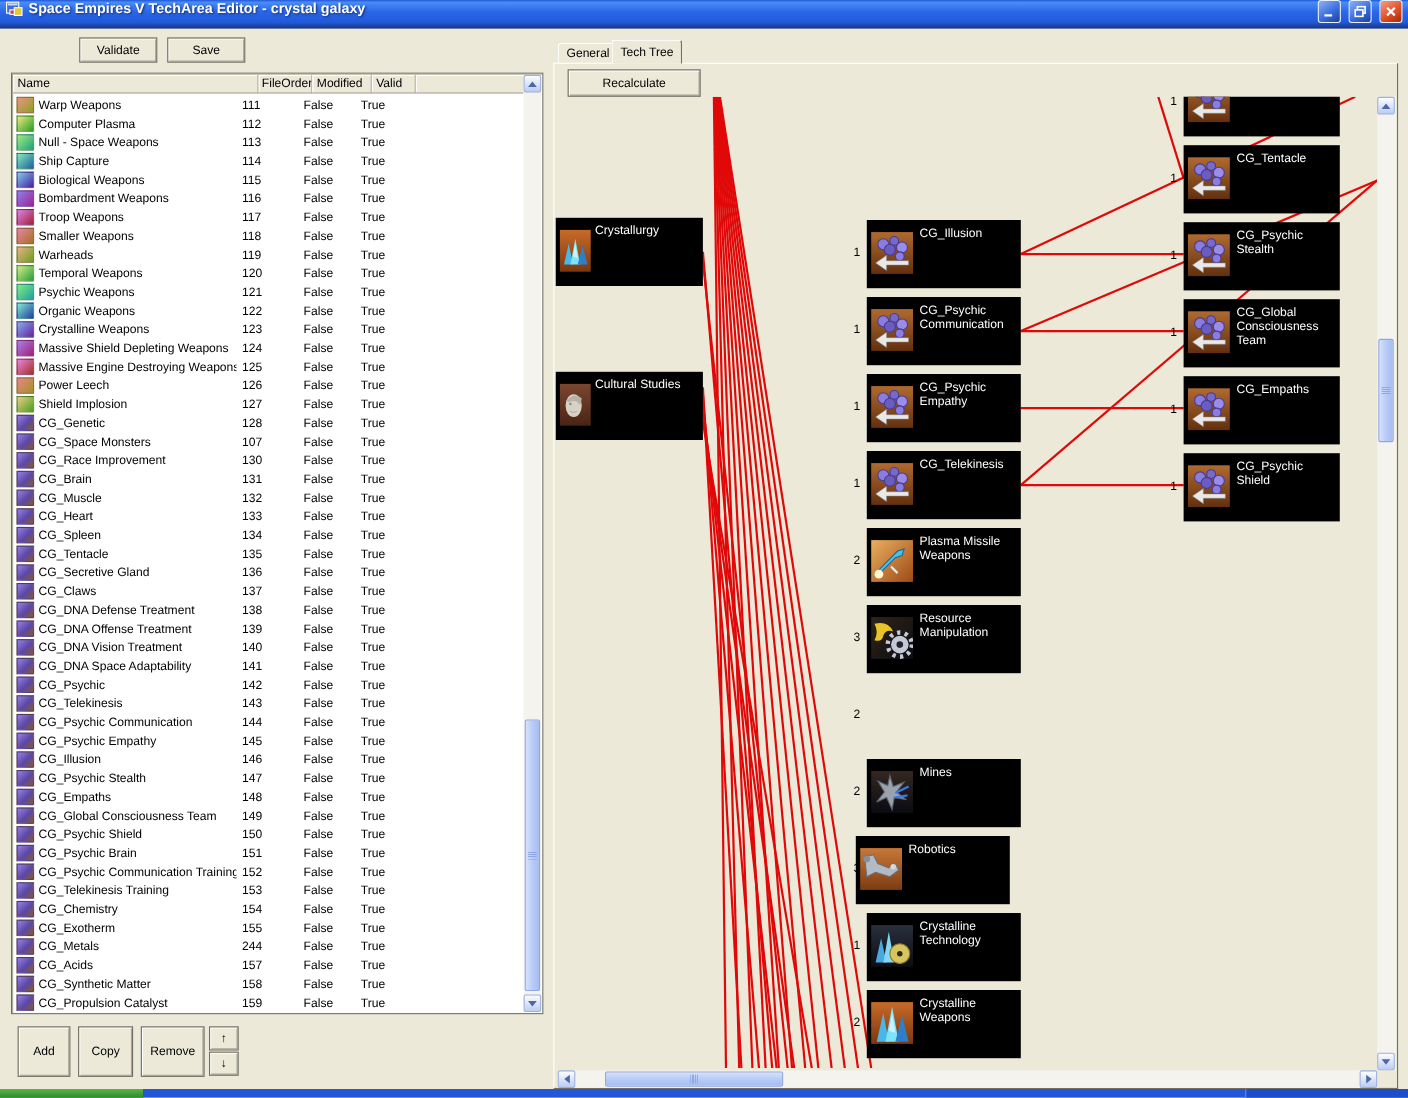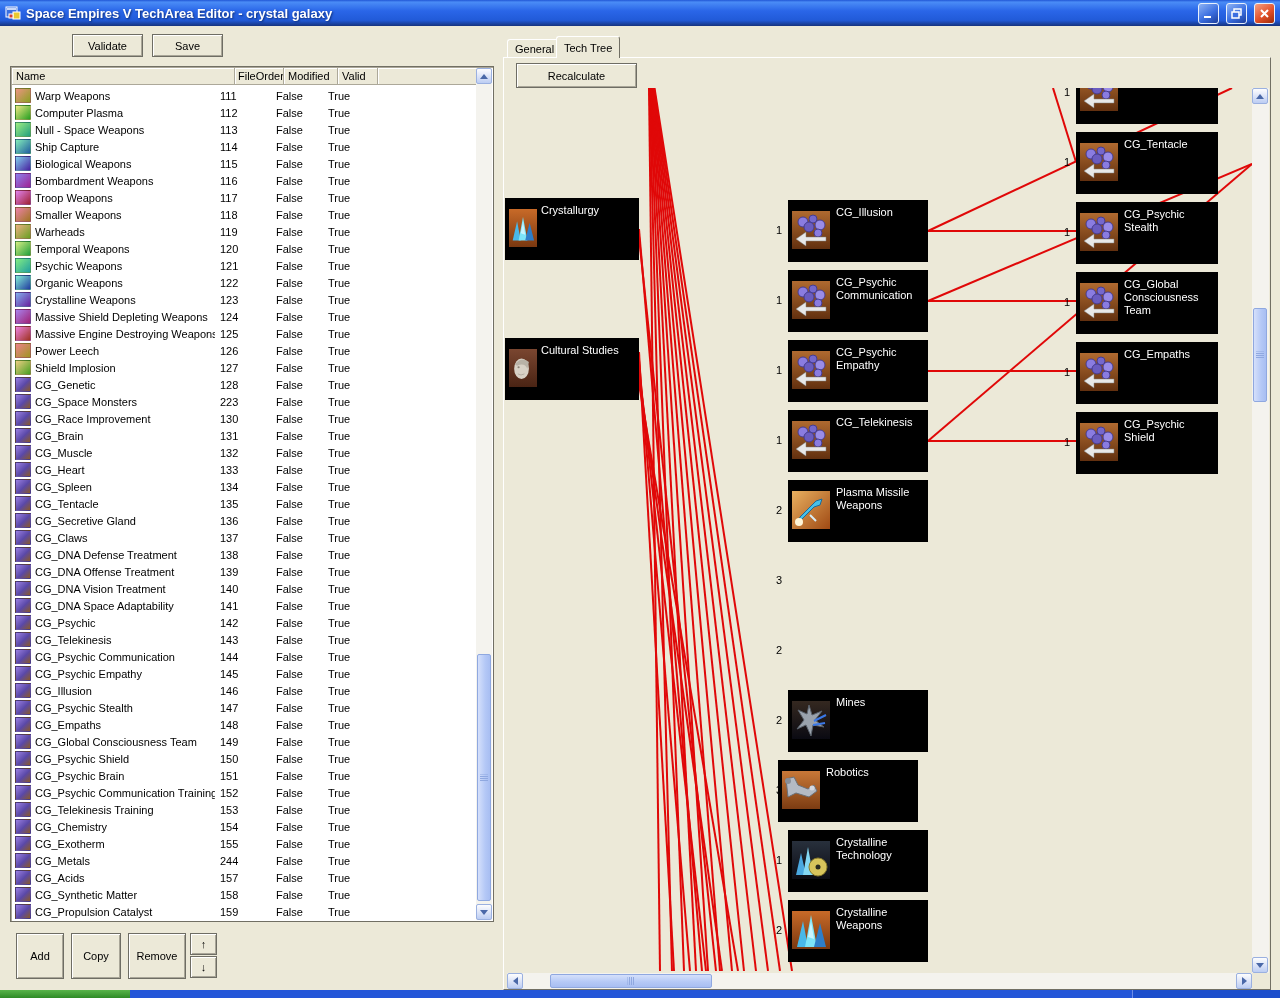--- a/index.html
+++ b/index.html
@@ -2,21 +2,21 @@
 <html><head>
 <meta charset="utf-8">
 <style>
   *{margin:0;padding:0;box-sizing:border-box;font-family:"Liberation Sans",sans-serif}
   html,body{width:1280px;height:998px;overflow:hidden}
   body{position:relative;background:#ece9d8}
 
   
   .titlebar{position:absolute;left:0;top:0;width:1280px;height:26px;
     background:linear-gradient(180deg,#2157d6 0%,#4a8cf6 8%,#2a66e8 42%,#215ad8 78%,#16337e 100%);
-    display:flex;align-items:center;padding:0 5px;gap:5px;z-index:50}
+    display:flex;align-items:flex-start;padding:0 5px;gap:5px;z-index:50}
   .titlebar .ttl{color:#fff;font-weight:bold;font-size:13px;flex:1;text-shadow:1px 1px 2px #10307a;white-space:nowrap}
   .tb-btn{width:21px;height:21px;border-radius:3px;border:1px solid #e8f0fc;display:flex;align-items:center;justify-content:center;margin-left:2px}
   .tb-btn.b-blue{background:linear-gradient(145deg,#8db2f4 0%,#3a6ee0 55%,#1d3f9c 100%)}
   .tb-btn.b-red{background:linear-gradient(145deg,#f6a083 0%,#e25029 55%,#9e2a06 100%)}
 
   
   .cbtn{position:absolute;background:#ece9d8;border:1px solid #6e6d64;
     box-shadow:inset 1px 1px 0 #ffffff,inset -1px -1px 0 #a9a698;
     font-size:11px;color:#000;display:flex;align-items:center;justify-content:center;cursor:default}
 
@@ -251,21 +251,21 @@
       <div class="lrow">
         <span class="licon" style="background: linear-gradient(135deg, rgb(154, 128, 224) 0%, rgb(90, 72, 168) 55%, rgb(138, 90, 42) 100%);"></span>
         <span class="c-name">CG_Genetic</span>
         <span class="c-fo">128</span>
         <span class="c-mod">False</span>
         <span class="c-val">True</span>
       </div>
       <div class="lrow">
         <span class="licon" style="background: linear-gradient(135deg, rgb(154, 128, 224) 0%, rgb(90, 72, 168) 55%, rgb(138, 90, 42) 100%);"></span>
         <span class="c-name">CG_Space Monsters</span>
-        <span class="c-fo">223</span>
+        <span class="c-fo">107</span>
         <span class="c-mod">False</span>
         <span class="c-val">True</span>
       </div>
       <div class="lrow">
         <span class="licon" style="background: linear-gradient(135deg, rgb(154, 128, 224) 0%, rgb(90, 72, 168) 55%, rgb(138, 90, 42) 100%);"></span>
         <span class="c-name">CG_Race Improvement</span>
         <span class="c-fo">130</span>
         <span class="c-mod">False</span>
         <span class="c-val">True</span>
       </div>
@@ -627,20 +627,31 @@
       <span class="nicon missile-icon">
         <svg viewBox="0 0 38 38">
           <path d="M6 32 L22 16 L28 14 L30 8 L24 10 L8 26 Z" fill="#48c0e8" stroke="#1c6a98"></path>
           <circle cx="7" cy="31" r="4" fill="#fff6d8"></circle>
           <path d="M18 24 L24 30" stroke="#d8eef8" stroke-width="2"></path>
         </svg>
       </span>
       <span class="nlabel">Plasma Missile Weapons</span>
     </div>
     <span class="ncount" style="left: 261px; top: 416px;">2</span>
+    <div class="node" style="left: 283px; top: 462px; width: 140px; height: 62px;">
+      <span class="nicon gear-claw-icon">
+        <svg viewBox="0 0 38 38">
+          <circle cx="26" cy="25" r="8" fill="#c4c8d8"></circle>
+          <circle cx="26" cy="25" r="11" fill="none" stroke="#c4c8d8" stroke-width="4" stroke-dasharray="3 4"></circle>
+          <circle cx="26" cy="25" r="3" fill="#24242c"></circle>
+          <path d="M3 6 Q15 3 20 13 Q13 11 11 17 Q10 23 3 21 Q7 14 3 6" fill="#e8c428"></path>
+        </svg>
+      </span>
+      <span class="nlabel">Resource Manipulation</span>
+    </div>
     <span class="ncount" style="left: 261px; top: 486px;">3</span>
     <span class="ncount" style="left: 261px; top: 556px;">2</span>
     <div class="node" style="left: 283px; top: 602px; width: 140px; height: 62px;">
       <span class="nicon mine-icon">
         <svg viewBox="0 0 38 38">
           <polygon points="17,4 20,14 30,10 23,19 32,26 21,24 19,35 14,24 5,28 12,19 6,9 15,13" fill="#9aa2ac" stroke="#5a626c"></polygon>
           <path d="M22 20 L34 14 M21 24 L33 22" stroke="#3a78e8" stroke-width="2"></path>
         </svg>
       </span>
       <span class="nlabel">Mines</span>

